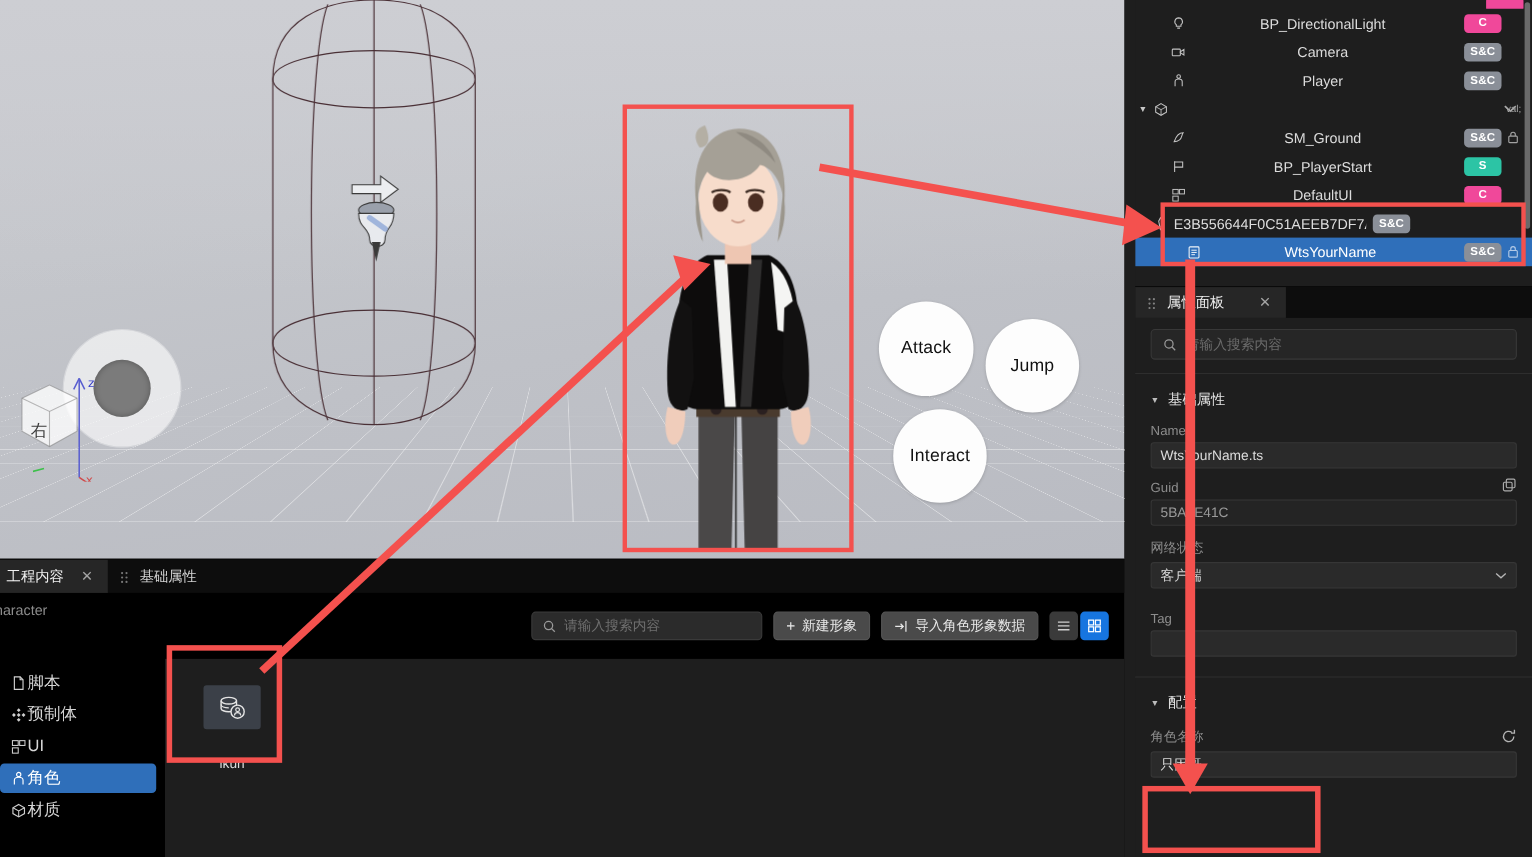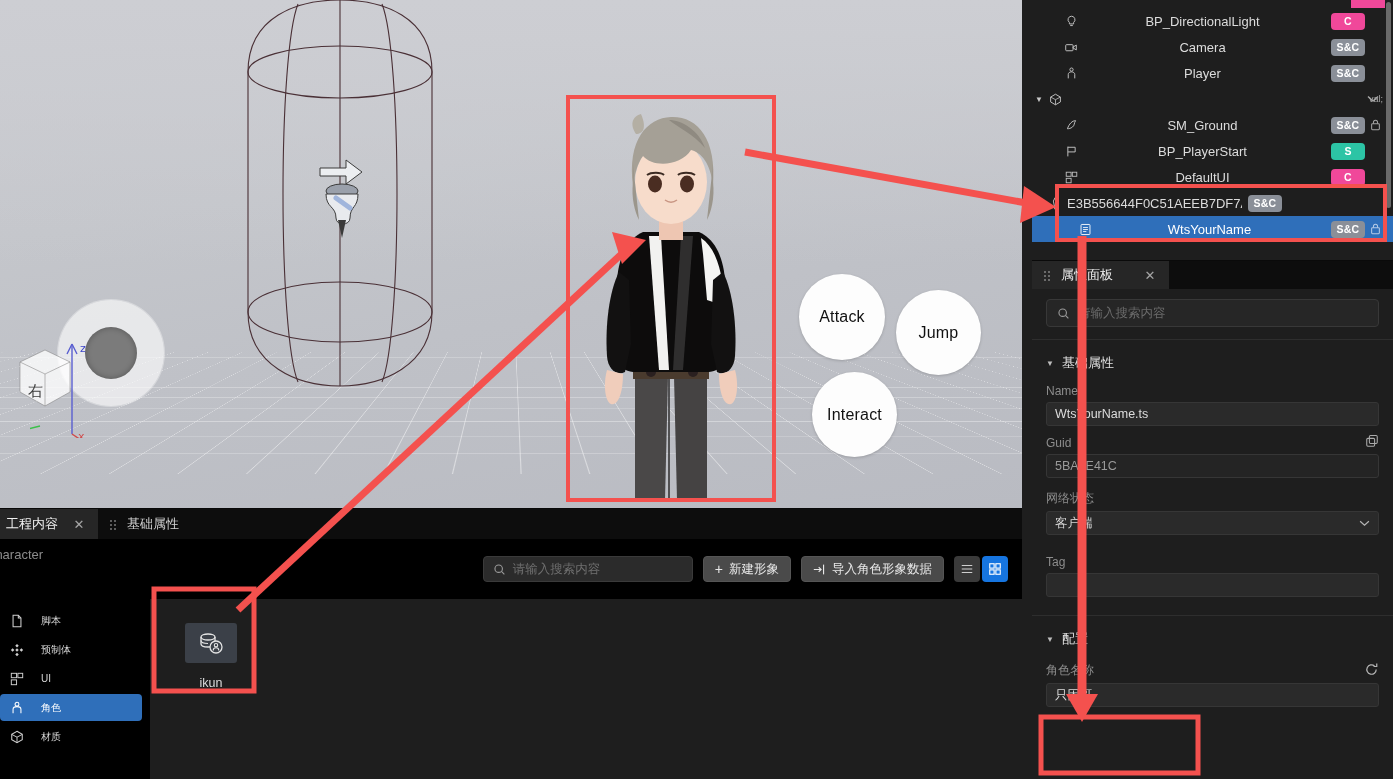--- a/index.html
+++ b/index.html
@@ -112,27 +112,27 @@
   .view-toggle { display: flex; gap: 0; }
   .vt-btn {
     width: 26px; height: 26px; border-radius: 4px; background: #3a3a3a;
     display: flex; align-items: center; justify-content: center; color: #cfcfcf;
   }
   .vt-btn.active { background: #1675e0; color: #fff; }
 
   .content-body { position: absolute; left: 0; top: 90px; right: 0; bottom: 0; display: flex; }
   .cat-list { width: 150px; padding-top: 6px; }
   .cat-item {
-    display: flex; align-items: center; gap: 17px; height: 27px; margin: 2px 8px 2px 0;
-    padding-left: 10px; border-radius: 4px; font-size: 10px; color: #d6d6d6;
+    display: flex; align-items: center; gap: 1px; height: 27px; margin: 2px 8px 2px 0;
+    padding-left: 10px; border-radius: 4px; font-size: 15px; color: #d6d6d6;
   }
   .cat-item.active { background: #2f6fba; color: #ffffff; }
   .asset-area { flex: 1; background: #1e1e1e; position: relative; padding: 12px 0 0 6px; }
   .asset-card {
-    width: 74px; display: flex; flex-direction: column; align-items: center; gap: 13px;
+    width: 74px; display: flex; flex-direction: column; align-items: center; gap: 24px;
     margin-left: 18px; margin-top: 12px;
   }
   .asset-thumb {
     width: 52px; height: 40px; background: #3b4048; border-radius: 3px;
     display: flex; align-items: center; justify-content: center;
   }
   .asset-label { font-size: 12.5px; color: #dcdcdc; }
 
   
   .hier {

